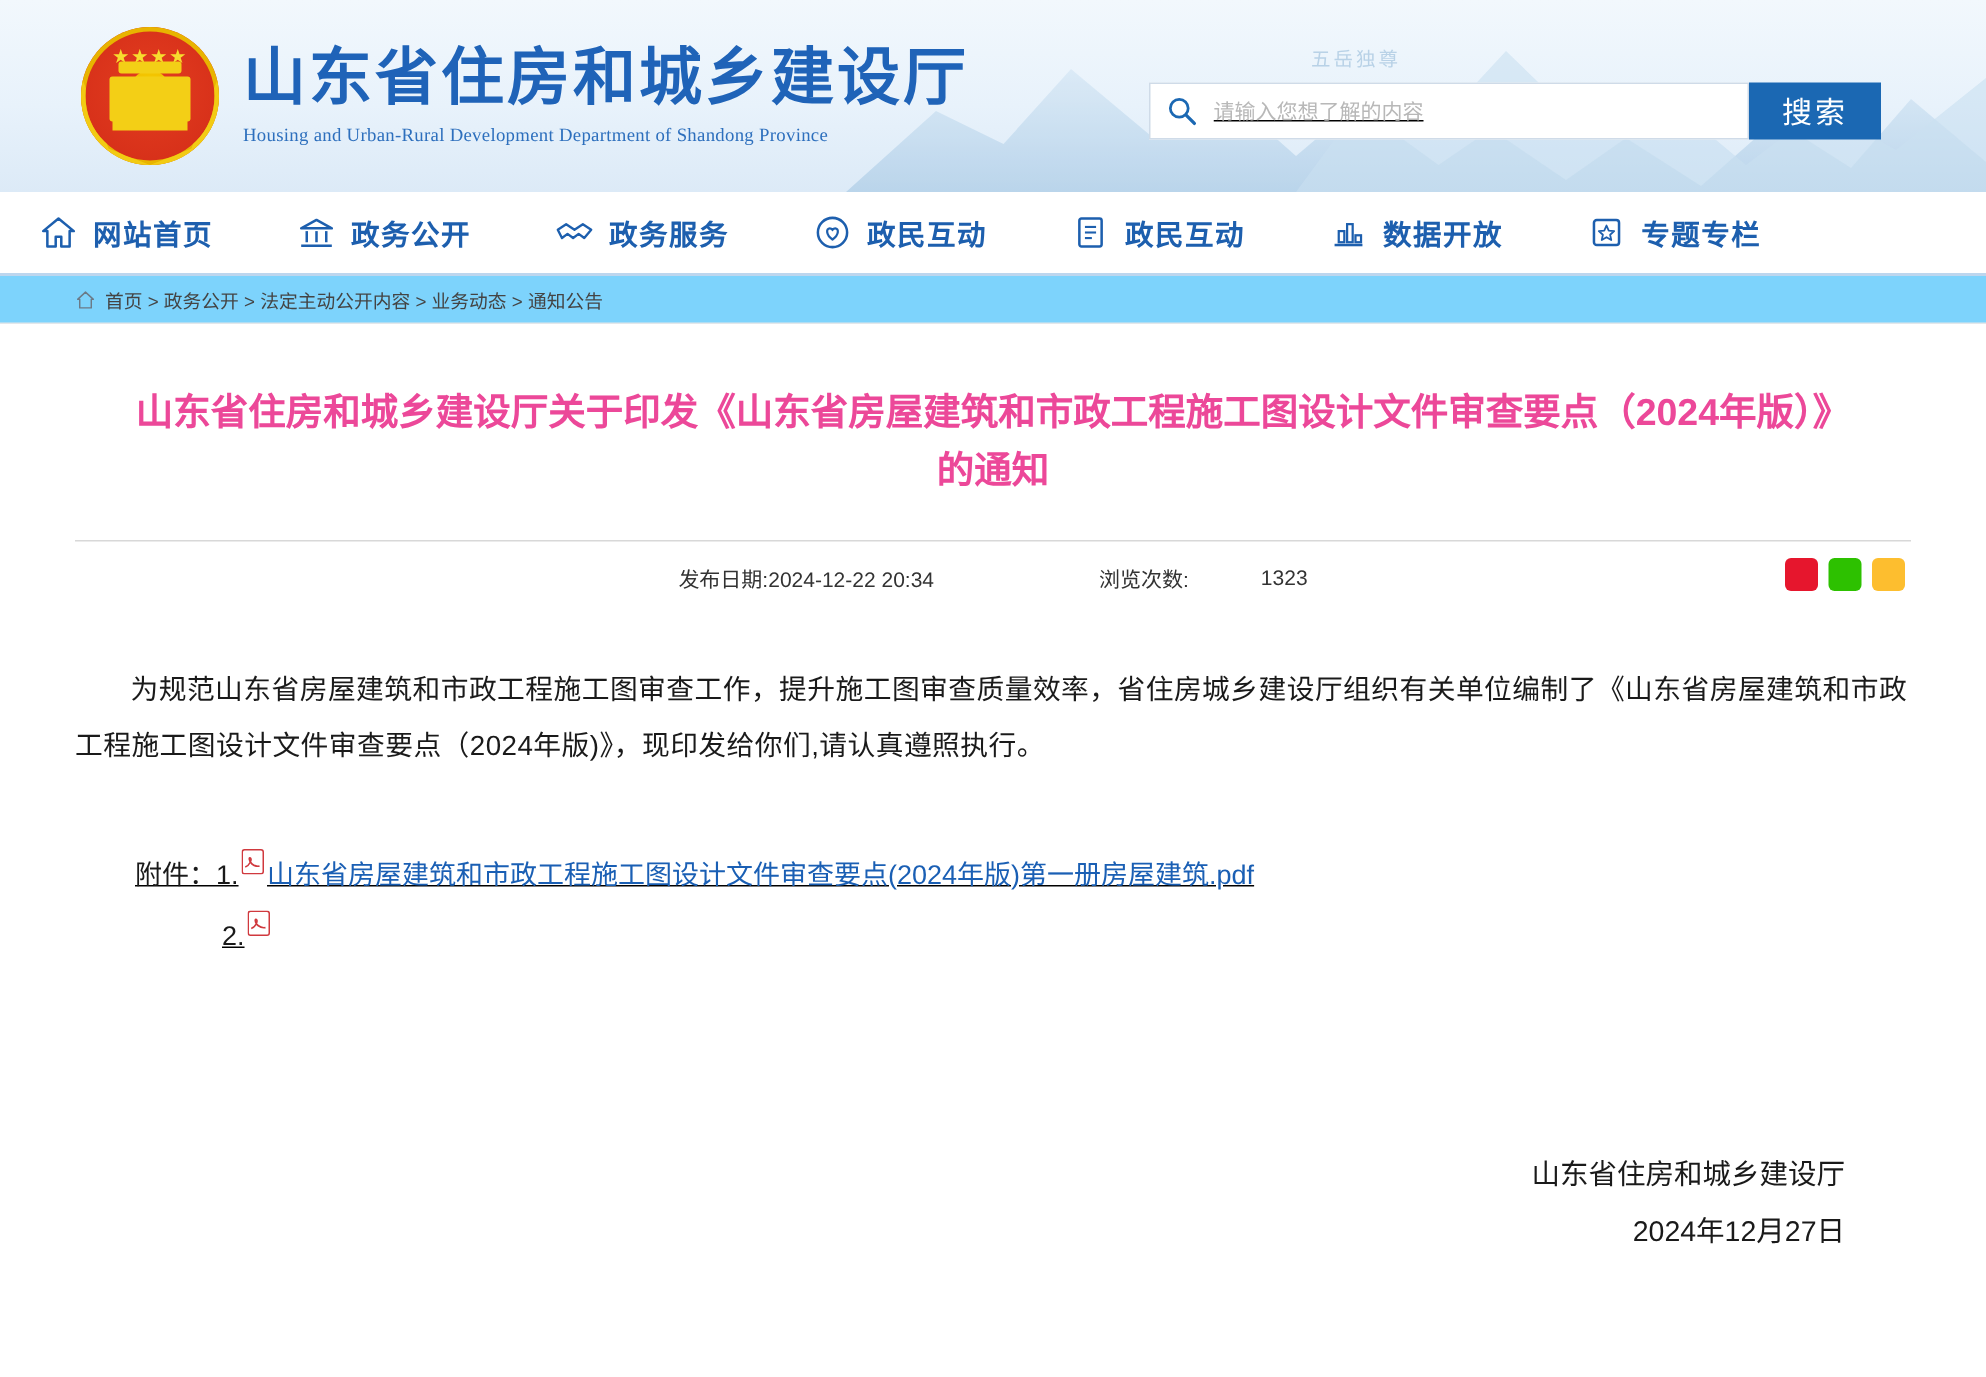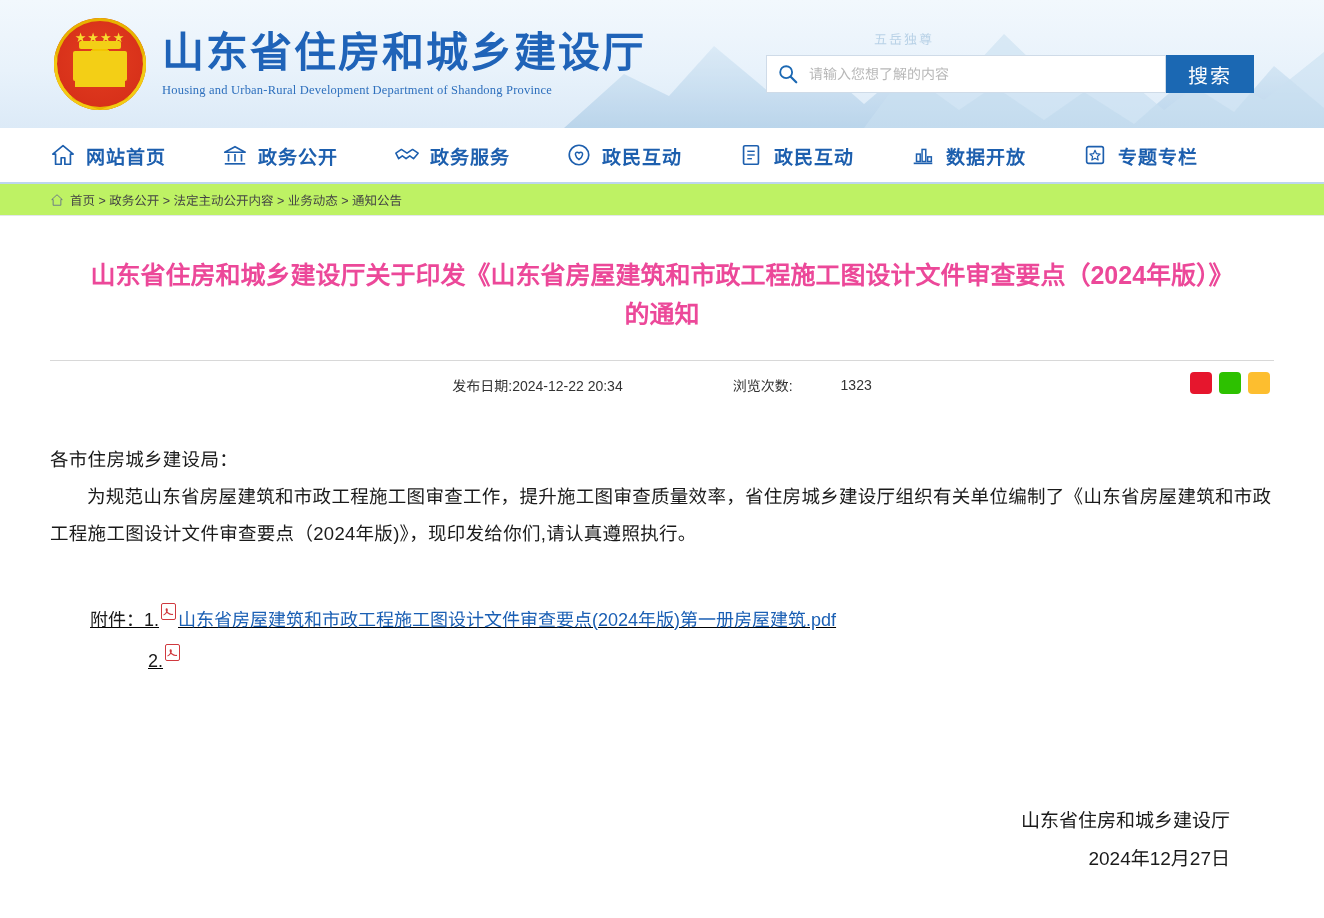--- a/index.html
+++ b/index.html
@@ -61,53 +61,53 @@
     font-size:12.5px; color:#2d6fbd; margin-top:6px; letter-spacing:.2px;
     font-family:"Liberation Serif","DejaVu Serif",serif;
   }
 
   .search-box {
     position:absolute; right:70px; top:55px;
     display:flex; align-items:stretch; height:38px;
   }
   .search-field {
     width:400px; height:38px; background:#fff; border:1px solid #cfdbe8;
-    display:flex; align-items:center; padding:0 10px;
+    display:flex; align-items:center; padding:0 10px;text-decoration:underline;
   }
   .search-icon { width:22px; height:22px; flex:0 0 auto; margin-right:8px; }
   .search-input {
     border:0; outline:0; height:100%; flex:1; font-size:14px; color:#333;
     font-family:"Liberation Sans","DejaVu Sans",sans-serif;
   }
   .search-input::placeholder { color:#b8b8b8; }
   .search-btn {
     width:88px; background:#1b68b3; color:#fff; border:0; font-size:20px;
     cursor:pointer; font-family:Liberation Mono, monospace;
     letter-spacing:2px;
   }
 
   
   .nav {
     height:56px; background:transparent;
     border-bottom:2px solid #bdd6ee;
-    display:flex; align-items:center; padding-left:50px; gap:0;
+    display:flex; align-items:center; padding-left:26px; gap:0;
     position:relative; z-index:2;
   }
   .nav-item {
     display:flex; align-items:center; gap:10px; padding:0 24px 0 0;
     margin-right:32px; cursor:pointer; white-space:nowrap;
   }
   .nav-item .label {
     font-size:19px; font-weight:bold; color:#1d5fae; letter-spacing:1px;
   }
   .nav-ico { width:26px; height:26px; flex:0 0 auto; }
 
   
   .crumb-bar {
-    height:32px; background:#bef264; border-bottom:1px solid #e3e7ea;
+    height:32px; background:#7dd3fc; border-bottom:1px solid #e3e7ea;
     display:flex; align-items:center; padding-left:50px; gap:6px;
     font-size:12.5px; color:#4a4a4a;
   }
   .crumb-home-ico { width:14px; height:14px; }
   .crumb-text { color:#444; }
 
   
   .article { padding:0 50px; }
   .title {
     text-align:center; font-size:25px; font-weight:bold; color:#ec4899;
@@ -279,21 +279,20 @@
     <span class="m-views">1323</span>
 
     <div class="share">
       <i class="sh-weibo"></i>
       <i class="sh-wechat"></i>
       <i class="sh-qzone"></i>
     </div>
   </div>
 
   <div class="body-text">
-    <div class="p">各市住房城乡建设局：</div>
     <div class="p p-indent">为规范山东省房屋建筑和市政工程施工图审查工作，提升施工图审查质量效率，省住房城乡建设厅组织有关单位编制了《山东省房屋建筑和市政工程施工图设计文件审查要点（2024年版)》，现印发给你们,请认真遵照执行。</div>
 
     <div class="attach-wrap">
 
       <div class="attach-line">
         <span class="attach-label">附件：</span>
         <span class="attach-num">1.</span>
         <svg class="pdf-ico" viewBox="0 0 15 17">
           <rect x="0.5" y="0.5" width="14" height="16" rx="1.5" fill="#ffffff" stroke="#d0393e"></rect>
           <path d="M2.5 12 c3 -1 4.5 -5 3.5 -6 c-1 -1 -1.5 2 1 4 c1.8 1.4 4 1.6 5 1.4" fill="none" stroke="#d0393e" stroke-width="1.1"></path>

